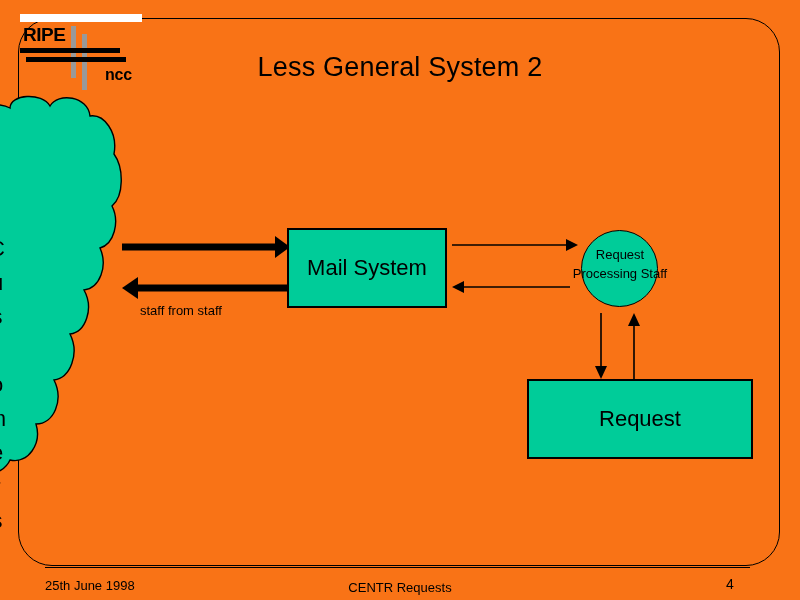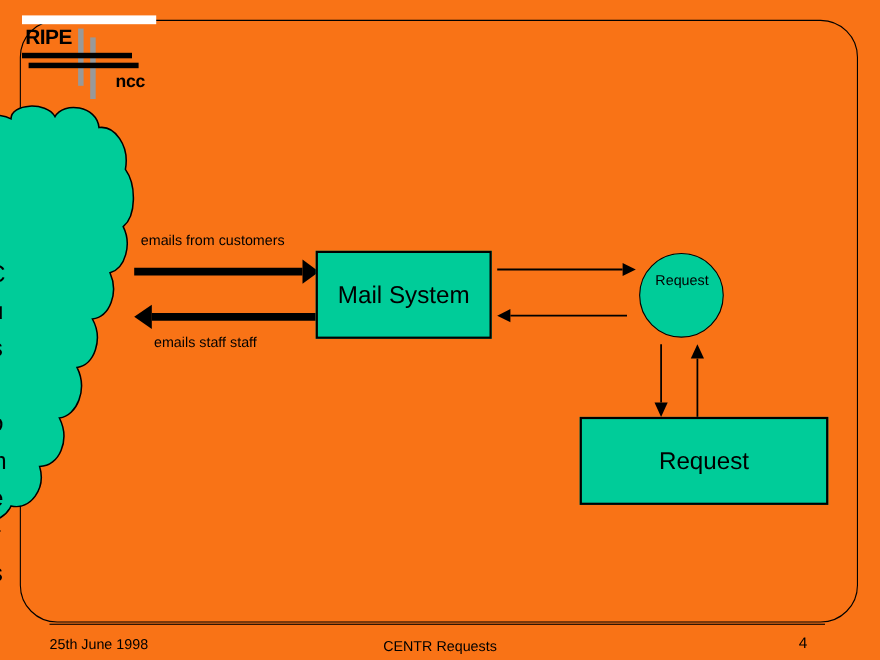--- a/index.html
+++ b/index.html
@@ -214,20 +214,21 @@
 
   <div id="logo">
     <div class="bar-v v1"></div>
     <div class="bar-v v2"></div>
     <div class="ripe-word">RIPE</div>
     <div class="bar-h b1"></div>
     <div class="bar-h b2"></div>
     <div class="ncc-word">ncc</div>
   </div>
 
+  <div id="title">Less General System 2</div>
 
   <div id="cloud-wrap">
     <svg width="170" height="410" viewBox="0 0 170 410" xmlns="http://www.w3.org/2000/svg">
       <path d="M 52 16
                C 52 2, 84 0, 92 14
                C 100 0, 130 4, 132 24
                C 146 22, 160 40, 156 62
                C 166 76, 166 104, 154 114
                C 162 130, 156 152, 142 156
                C 150 174, 142 196, 126 198
@@ -279,30 +280,30 @@
       <line x1="601" y1="313" x2="601" y2="366" stroke="#000000" stroke-width="1.6"></line>
       <polygon points="595,366 601,379 607,366" fill="#000000"></polygon>
     </g>
 
     <g>
       <line x1="634" y1="379" x2="634" y2="326" stroke="#000000" stroke-width="1.6"></line>
       <polygon points="628,326 634,313 640,326" fill="#000000"></polygon>
     </g>
   </svg>
 
-  <div class="edge-label" id="label-emails-customers">emails from customers</div>
-  <div class="edge-label" id="label-emails-staff">emails staff staff</div>
+  <div class="edge-label" id="label-emails-staff">staff from staff</div>
 
   <div class="node-box" id="mail-system">
     <span>Mail System</span>
   </div>
 
   <div id="staff-circle"></div>
   <div id="staff-label">
     <span>Request</span>
+    <span>Processing Staff</span>
   </div>
 
   <div class="node-box" id="request-tracking">
     <span class="two-line">
       <span>Request</span>
     </span>
   </div>
 
   <div id="footer-rule"></div>
   <div class="footer-text" id="footer-date">25th June 1998</div>

